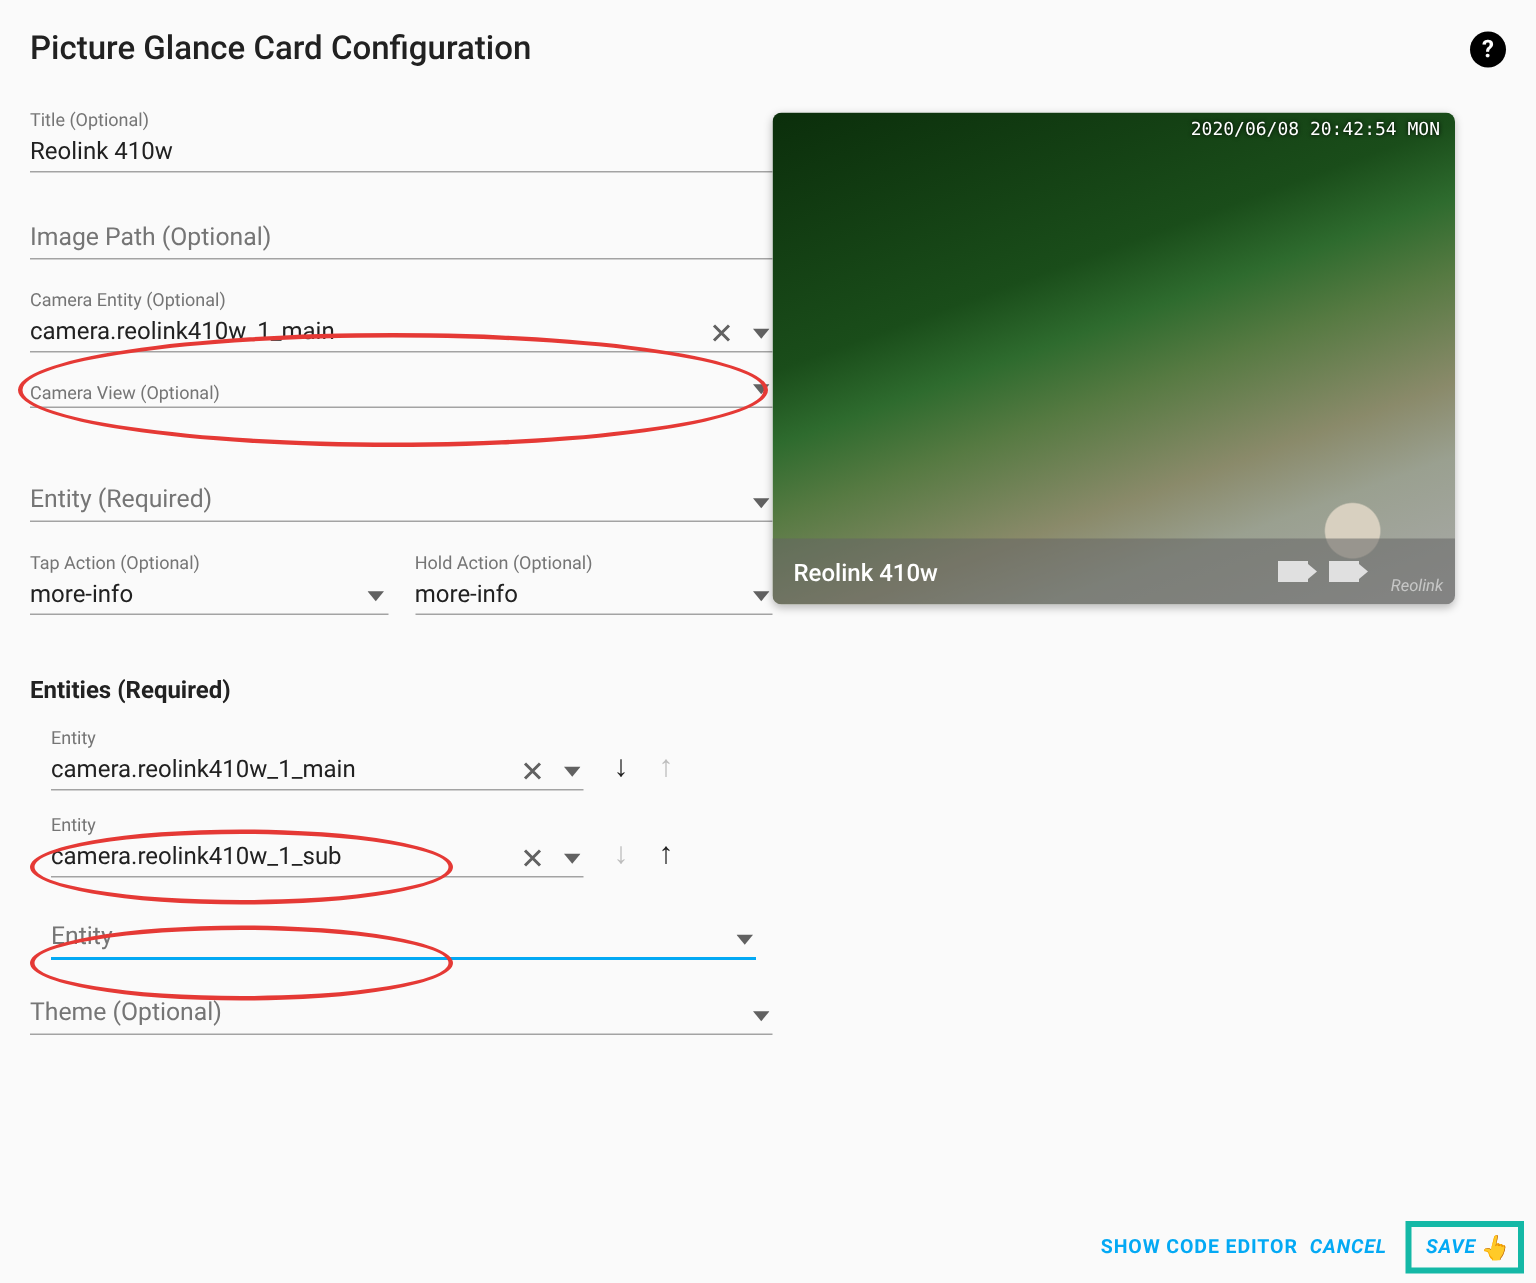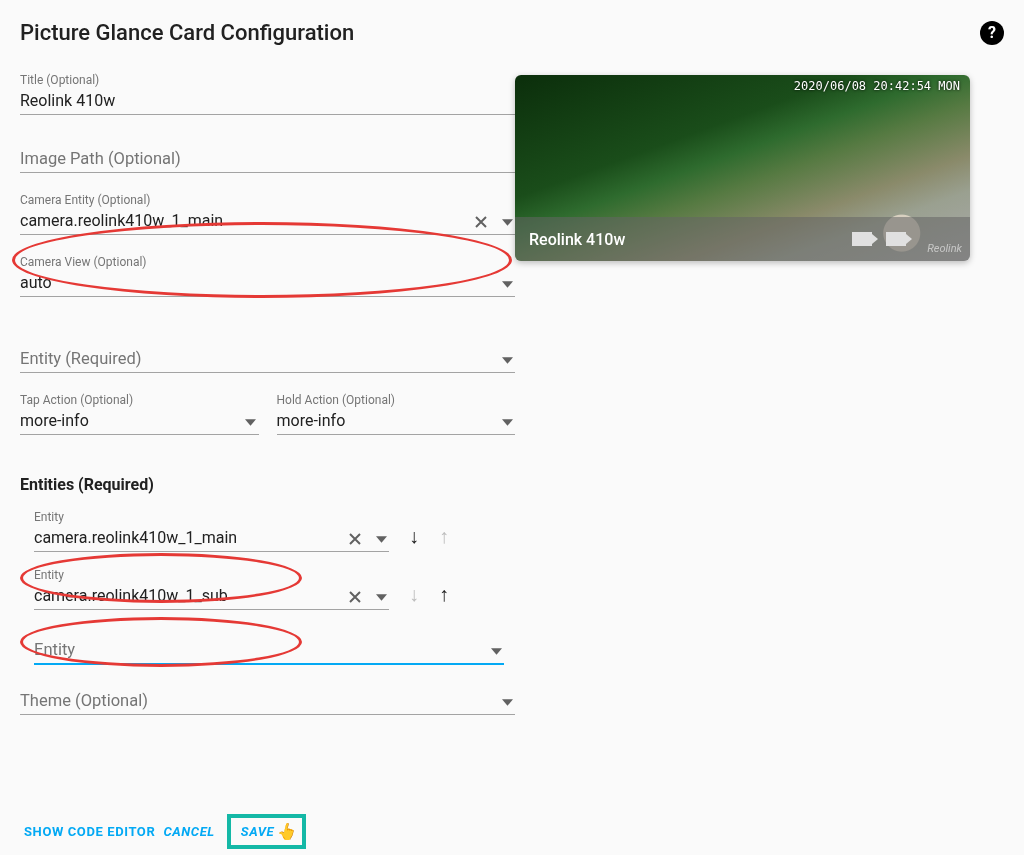--- a/index.html
+++ b/index.html
@@ -138,21 +138,21 @@
     position: absolute;
     border: 3px solid #e53935;
     border-radius: 50%;
     pointer-events: none;
     z-index: 5;
   }
 
   
   .preview-card {
     width: 455px;
-    height: 186px;
+    height: 328px;
     border-radius: 6px;
     overflow: hidden;
     box-shadow: 0 2px 6px rgba(0,0,0,0.25);
     position: relative;
     background:
       radial-gradient(circle at 85% 85%, #d8d0c0 0 18px, transparent 19px),
       linear-gradient(160deg, #0b2e0b 0%, #1a4d1a 35%, #2e6b2e 45%, #567a42 55%, #8a8a6a 70%, #9aa090 80%, #aaa 100%);
     text-align: center;
   }
   .preview-timestamp {
@@ -208,21 +208,21 @@
     font-style: italic;
   }
 
   
   .footer {
     position: absolute;
     left: 20px;
     right: 8px;
     bottom: 6px;
     display: flex;
-    justify-content: flex-start;
+    justify-content: flex-end;
     align-items: center;
   }
   .link-btn {
     color: #03a9f4;
     font-size: 13px;
     font-weight: 700;
     letter-spacing: 0.6px;
     cursor: pointer;
     padding: 8px 4px;
   }
@@ -286,21 +286,20 @@
             <svg class="chev" viewBox="0 0 10 10">
               <path d="M0 2 L5 8 L10 2 Z"></path>
             </svg>
           </span>
       </div>
     </div>
 
     <div class="row">
       <div class="field with-icons">
         <span class="field-label">Camera View (Optional)</span>
-        <input class="field-input" value="auto" style="">
         <div class="field-icons">
           <span class="icon-btn light">
               <svg class="chev" viewBox="0 0 10 10">
                 <path d="M0 2 L5 8 L10 2 Z"></path>
               </svg>
             </span>
         </div>
       </div>
     </div>
 

